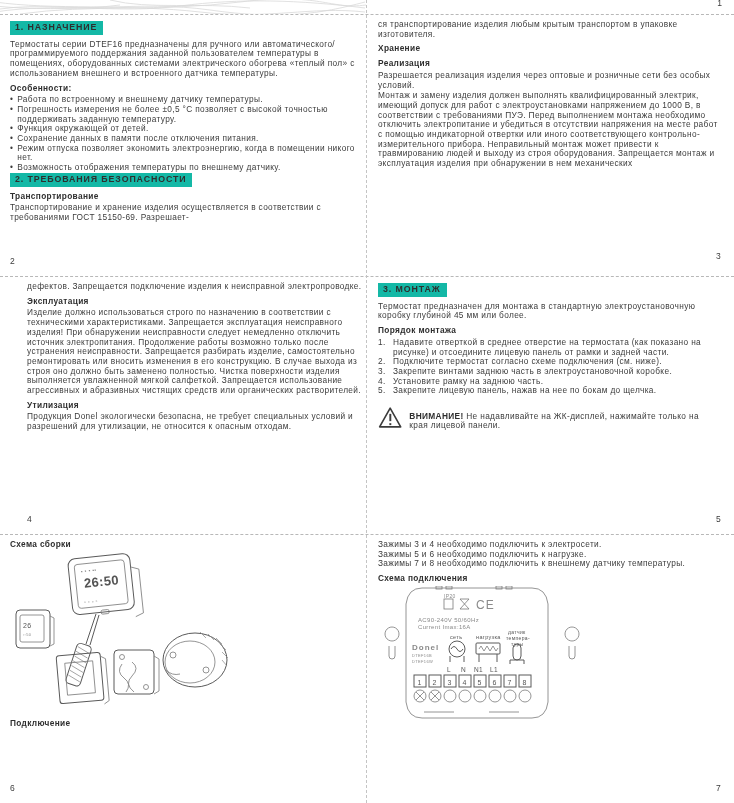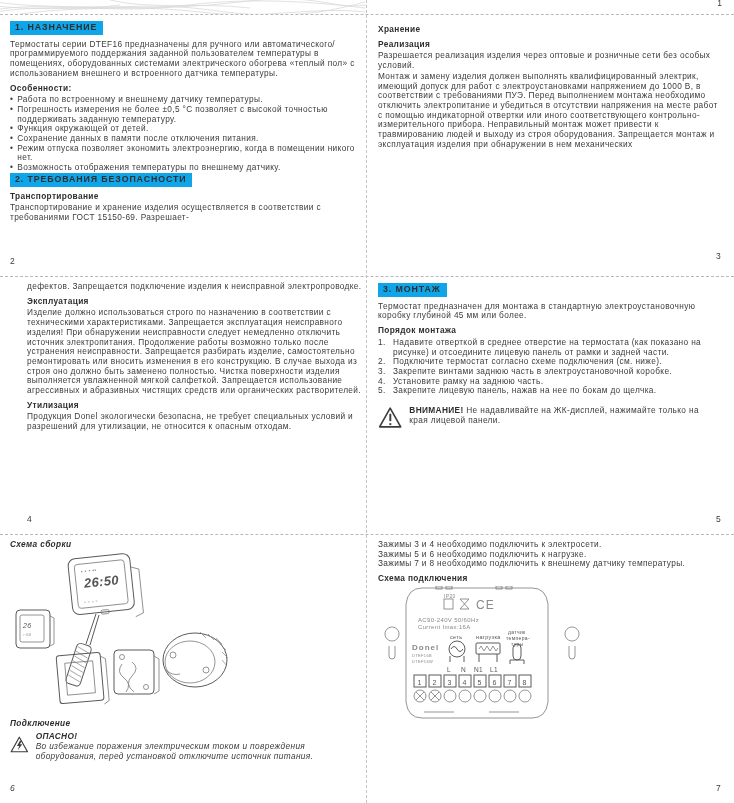--- a/index.html
+++ b/index.html
@@ -2,31 +2,31 @@
 <html><head>
 <meta charset="utf-8">
 <style>
   html,body{margin:0;padding:0;background:#ffffff;}
   #sheet{position:relative;width:734px;height:803px;background:#fff;overflow:hidden;
          font-family:"Liberation Sans","DejaVu Sans",sans-serif;color:#3c3c3c;}
   .hsep{position:absolute;left:0;width:734px;border-top:1px dashed #b8b8b8;height:0;}
   .vsep{position:absolute;top:0;height:803px;border-left:1px dashed #c4c4c4;width:0;}
   .cell{position:absolute;font-size:8.3px;line-height:9.7px;letter-spacing:.35px;}
   .cell p{margin:0 0 1px 0;}
-  .chip{display:inline-block;background:#0ea5e9;color:#2e2e2e;font-weight:bold;
+  .chip{display:inline-block;background:#14b8a6;color:#2e2e2e;font-weight:bold;
         font-size:8.8px;letter-spacing:.9px;padding:2px 6px 2px 5px;margin:3px 0 5px 0;}
   .sub{font-weight:bold;color:#2e2e2e;margin:5px 0 2px 0;}
   .blist .li{display:flex;gap:4px;margin:0;}
   .blist .b{flex:0 0 auto;}
   .nlist .li{display:flex;gap:3px;}
   .nlist .n{flex:0 0 12px;}
   .pagenum{position:absolute;bottom:9px;font-size:8.5px;color:#3c3c3c;}
   .pn-left{left:10px;}
   .pn-right{right:13px;}
-  .warnrow{display:flex;gap:7px;align-items:flex-start;margin-top:8px;}
+  .warnrow{display:flex;gap:7px;align-items:flex-end;margin-top:8px;}
   .warnrow .wtxt{padding-top:2px;}
   .b-inline{font-weight:bold;color:#2e2e2e;}
   svg{display:block;}
   .draw{stroke:#5a5a5a;fill:none;stroke-width:1;}
   .draw2{stroke:#7a7a7a;fill:none;stroke-width:.8;}
   .dtext{fill:#8a8a8a;stroke:none;font-family:"Liberation Sans",sans-serif;}
   .dtextd{fill:#555;stroke:none;font-family:"Liberation Sans",sans-serif;}
   #topstrip{position:absolute;left:0;top:0;width:734px;height:14px;overflow:hidden;}
   #p1num{position:absolute;top:-2px;right:12px;font-size:8.5px;}
 </style>
@@ -84,20 +84,21 @@
           <span>Возможность отображения температуры по внешнему датчику.</span>
         </div>
     </div>
     <div class="chip" style="margin-top:0">2. ТРЕБОВАНИЯ БЕЗОПАСНОСТИ</div>
     <div class="sub" style="margin-top:0">Транспортирование</div>
     <p>Транспортирование и хранение изделия осуществляется в соответствии с требованиями ГОСТ 15150-69. Разрешает-</p>
     <span class="pagenum pn-left">2</span>
   </div>
 
   <div class="cell" style="left:366px;top:14px;width:368px;height:262px;padding:6px 14px 0 12px;box-sizing:border-box;">
+    <p>ся транспортирование изделия любым крытым транспортом в упаковке изготовителя.</p>
     <div class="sub">Хранение</div>
     <div class="sub">Реализация</div>
     <p>Разрешается реализация изделия через оптовые и розничные сети без особых условий.</p>
     <p>Монтаж и замену изделия должен выполнять квалифицированный электрик, имеющий допуск для работ с электроустановками напряжением до 1000 В, в соответствии с требованиями ПУЭ. Перед выполнением монтажа необходимо отключить электропитание и убедиться в отсутствии напряжения на месте работ с помощью индикаторной отвертки или иного соответствующего контрольно-измерительного прибора. Неправильный монтаж может привести к травмированию людей и выходу из строя оборудования. Запрещается монтаж и эксплуатация изделия при обнаружении в нем механических</p>
     <span class="pagenum pn-right" style="bottom:14px">3</span>
   </div>
 
   <div class="cell" style="left:17px;top:276px;width:366px;height:258px;padding:6px 10px 0 10px;box-sizing:border-box;">
     <p>дефектов. Запрещается подключение изделия к неисправной электропроводке.</p>
     <div class="sub">Эксплуатация</div>
@@ -139,21 +140,21 @@
         <rect x="14" y="9" width="2.4" height="9" fill="#3c3c3c"></rect>
         <rect x="14" y="20.5" width="2.4" height="2.4" fill="#3c3c3c"></rect>
       </svg>
       <div class="wtxt">
         <span class="b-inline">ВНИМАНИЕ!</span><span> Не надавливайте на ЖК-дисплей, нажимайте только на края лицевой панели.</span>
       </div>
     </div>
     <span class="pagenum pn-right">5</span>
   </div>
 
-  <div class="cell" style="left:0;top:534px;width:366px;height:269px;padding:6px 10px 0 10px;box-sizing:border-box;font-style:italic;">
+  <div class="cell" style="left:0;top:534px;width:366px;height:269px;padding:6px 10px 0 10px;box-sizing:border-box;">
     <div class="sub" style="margin-top:0">Схема сборки</div>
     <svg width="346" height="162" viewBox="0 0 346 162">
 
       <g transform="rotate(-6 92 30)">
         <rect x="60" y="4" width="62" height="56" rx="7" class="draw"></rect>
         <rect x="66" y="10" width="50" height="44" rx="3" class="draw2"></rect>
         <text x="74" y="34" font-size="13" class="dtextd" font-weight="bold">26:50</text>
         <text x="72" y="19" font-size="5" class="dtext">▪ ▪ ▪  ▪▪</text>
         <text x="72" y="50" font-size="5" class="dtext">▫ ▫ ▫ ▫</text>
         <path d="M122,18 l8,3 v44 l-8,3" class="draw2"></path>
@@ -210,30 +211,20 @@
             <line x1="212" y1="108" x2="217" y2="114"></line>
           <line x1="198" y1="82" x2="204" y2="88"></line>
             <line x1="190" y1="80" x2="196" y2="86"></line>
         </g>
         <circle cx="163" cy="103" r="3" class="draw2"></circle>
         <circle cx="196" cy="118" r="3" class="draw2"></circle>
         <path d="M156,118 q6,6 14,4" class="draw2"></path>
       </g>
     </svg>
     <div class="sub">Подключение</div>
-    <div class="warnrow" style="margin-top:1px">
-      <svg width="32" height="29" viewBox="0 0 32 29">
-        <path d="M16,2 L30,27 L2,27 Z" fill="none" stroke="#3c3c3c" stroke-width="2" stroke-linejoin="round"></path>
-        <path d="M17,8 L12,17 h4 l-3,8 l8,-11 h-4 l3,-6 Z" fill="#3c3c3c"></path>
-      </svg>
-      <div class="wtxt">
-        <div class="b-inline">ОПАСНО!</div>
-        <div>Во избежание поражения электрическим током и по­вреждения оборудования, перед установкой отключите источник питания.</div>
-      </div>
-    </div>
     <span class="pagenum pn-left">6</span>
   </div>
 
   <div class="cell" style="left:366px;top:534px;width:368px;height:269px;padding:6px 14px 4px 12px;box-sizing:border-box;">
     <p style="margin:0">Зажимы 3 и 4 необходимо подключить к электросети.</p>
     <p style="margin:0">Зажимы 5 и 6 необходимо подключить к нагрузке.</p>
     <p>Зажимы 7 и 8 необходимо подключить к внешнему датчику температуры.</p>
     <div class="sub">Схема подключения</div>
     <svg width="200" height="137" viewBox="0 0 200 137" style="margin-left:6px">
 

